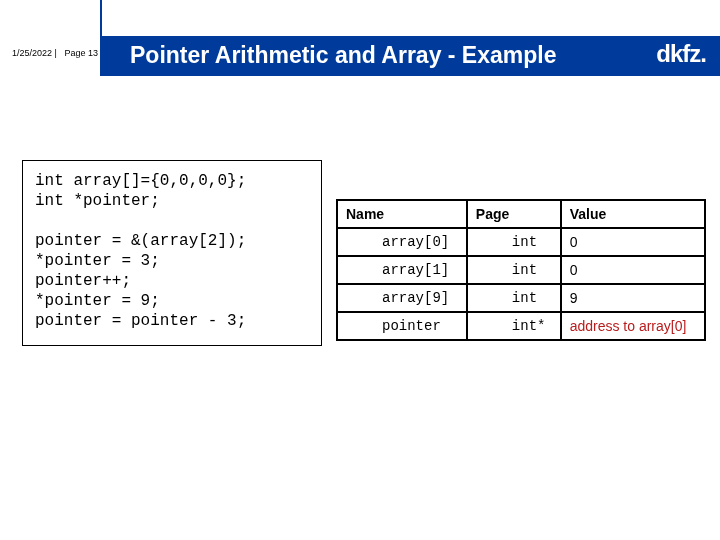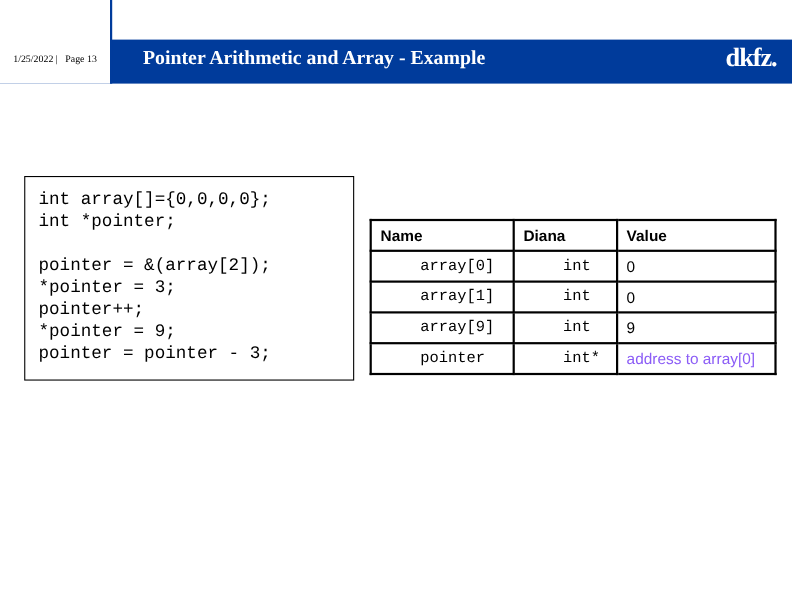--- a/index.html
+++ b/index.html
@@ -7,21 +7,20 @@
     width: 720px; height: 540px;
     font-family: Arial, Helvetica, sans-serif;
     background: #fff;
     position: relative;
     overflow: hidden;
   }
   .header {
     position: relative;
     height: 76px;
     background: #fff;
-    font-family: Liberation Serif, serif;
   }
   .author-block {
     position: absolute;
     top: 8px; left: 12px;
     font-size: 9px;
     font-weight: bold;
     line-height: 1.2;
   }
   .blue-bar {
     position: absolute;
@@ -48,21 +47,21 @@
     position: absolute;
     left: 0; top: 0; width: 100px; height: 76px;
     background: #fff;
     z-index: 2;
   }
   .title {
     position: absolute;
     left: 130px;
     top: 42px;
     color: #fff;
-    font-size: 18px;
+    font-size: 23px;
     font-weight: bold;
     z-index: 5;
   }
   .logo {
     position: absolute;
     right: 14px; top: 40px;
     color: #fff;
     font-size: 24px;
     font-weight: 900;
     letter-spacing: -1px;
@@ -100,21 +99,21 @@
   }
   th {
     font-family: Arial, sans-serif;
     font-weight: bold;
   }
   td.mono, th.mono {
     font-family: "Courier New", monospace;
     padding-left: 44px;
   }
   td.val { font-family: Arial, sans-serif; }
-  td.red { color: #8b5cf6; font-weight: normal; }
+  td.red { color: #b91c1c; font-weight: normal; }
 </style>
 </head>
 <body>
 
 <div class="header">
   <div class="white-top-left"></div>
   <div class="vline1"></div>
   <div class="author-block">
     <div>Diana Wald</div>
     <div>MBI</div>
@@ -137,21 +136,21 @@
 <span>*pointer = 3;</span>
 <span>pointer++;</span>
 <span>*pointer = 9;</span>
 <span>pointer = pointer - 3;</span></div>
 
   <div class="table-wrap">
     <table>
       <thead>
         <tr>
           <th>Name</th>
-          <th>Diana</th>
+          <th>Page</th>
           <th>Value</th>
         </tr>
       </thead>
       <tbody>
         <tr>
           <td class="mono">array[0]</td>
           <td class="mono">int</td>
           <td class="val">0</td>
         </tr>
         <tr>

